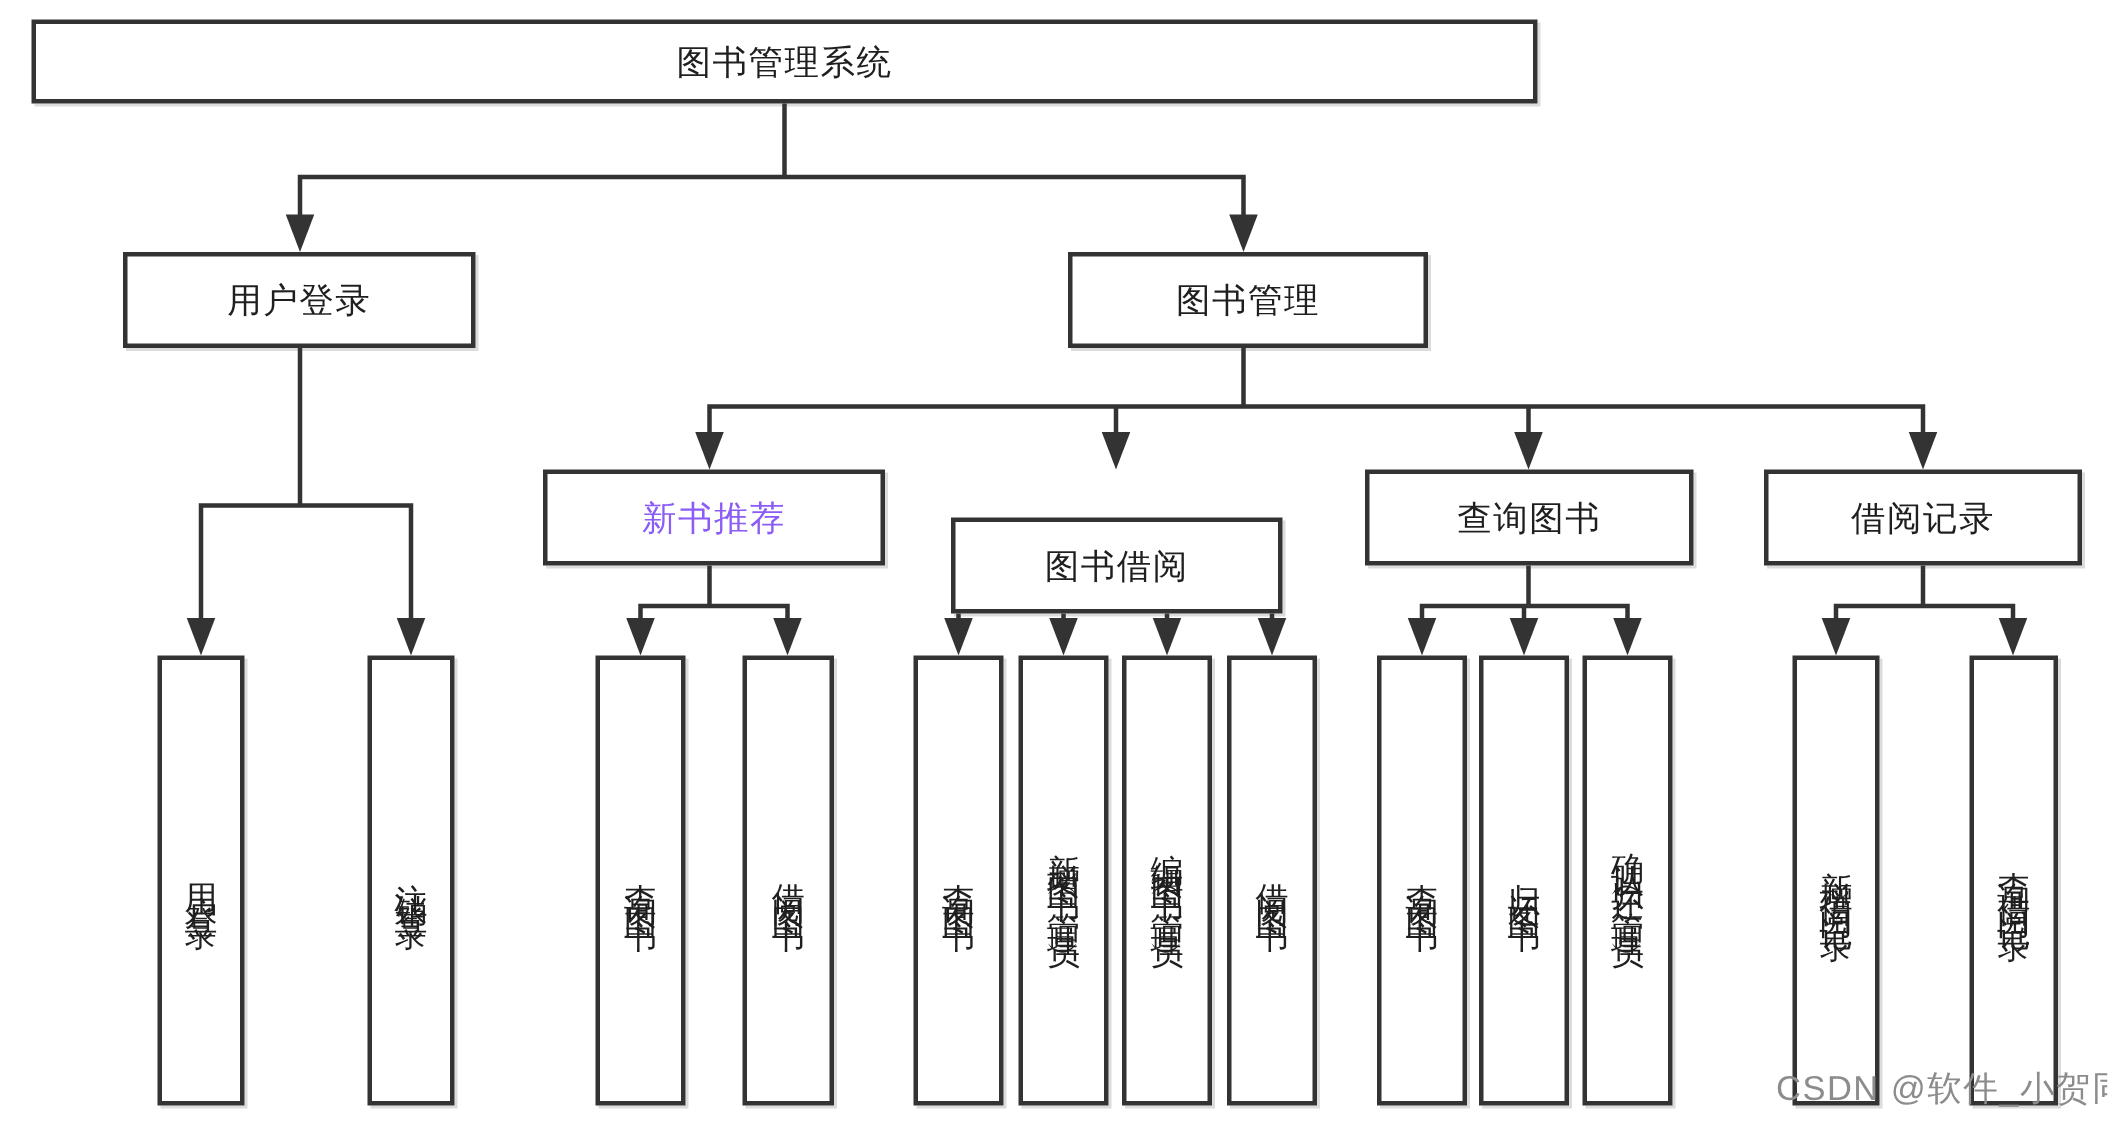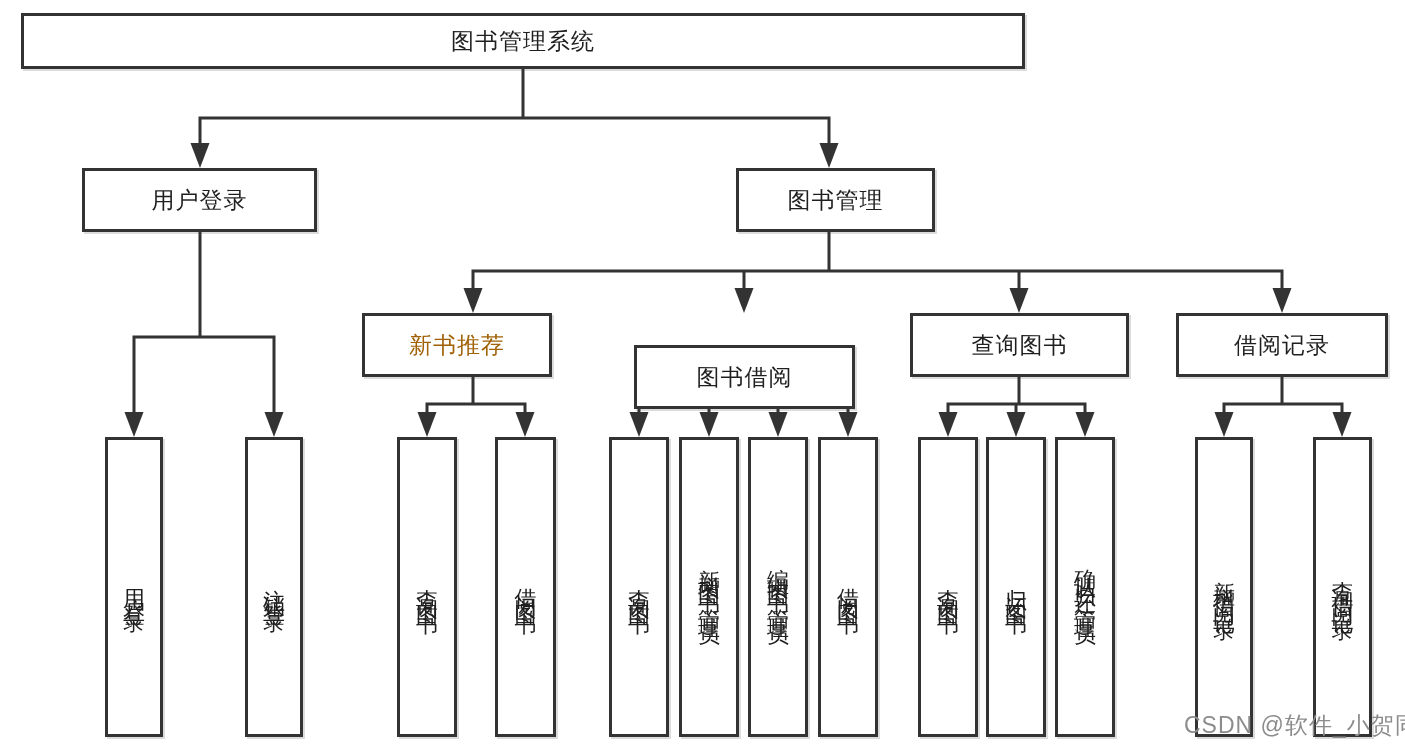--- a/index.html
+++ b/index.html
@@ -80,25 +80,25 @@
       <polygon points="1332.5,412 1351.5,412 1342,437" fill="#333333"></polygon>
     </svg>
 
   <div class="node h" style="left: 21px; top: 13px; width: 1004px; height: 56px; border-color: rgb(51, 51, 51); color: rgb(31, 31, 31); background: rgb(255, 255, 255);">
     <span class="lbl">图书管理系统</span>
   </div>
 
   <div class="node h" style="left: 82px; top: 168px; width: 235px; height: 64px; border-color: rgb(51, 51, 51); color: rgb(31, 31, 31); background: rgb(255, 255, 255);">
     <span class="lbl">用户登录</span>
   </div>
-  <div class="node h" style="left: 712px; top: 168px; width: 199px; height: 64px; border-color: rgb(51, 51, 51); color: rgb(31, 31, 31); background: rgb(255, 255, 255); margin-left: 24px;">
+  <div class="node h" style="left: 712px; top: 168px; width: 240px; height: 64px; border-color: rgb(51, 51, 51); color: rgb(31, 31, 31); background: rgb(255, 255, 255);">
     <span class="lbl">图书管理</span>
   </div>
 
-  <div class="node h" style="left: 362px; top: 313px; width: 190px; height: 64px; border-color: rgb(51, 51, 51); color: #a16207; background: rgb(255, 255, 255);">
+  <div class="node h" style="left: 362px; top: 313px; width: 228px; height: 64px; border-color: rgb(51, 51, 51); color: #8b5cf6; background: rgb(255, 255, 255);">
     <span class="lbl">新书推荐</span>
   </div>
   <div class="node h" style="left: 634px; top: 313px; width: 221px; height: 64px; border-color: rgb(51, 51, 51); color: rgb(31, 31, 31); background: rgb(255, 255, 255); margin-top: 32px;">
     <span class="lbl">图书借阅</span>
   </div>
   <div class="node h" style="left: 910px; top: 313px; width: 219px; height: 64px; border-color: rgb(51, 51, 51); color: rgb(31, 31, 31); background: rgb(255, 255, 255);">
     <span class="lbl">查询图书</span>
   </div>
   <div class="node h" style="left: 1176px; top: 313px; width: 212px; height: 64px; border-color: rgb(51, 51, 51); color: rgb(31, 31, 31); background: rgb(255, 255, 255);">
     <span class="lbl">借阅记录</span>

